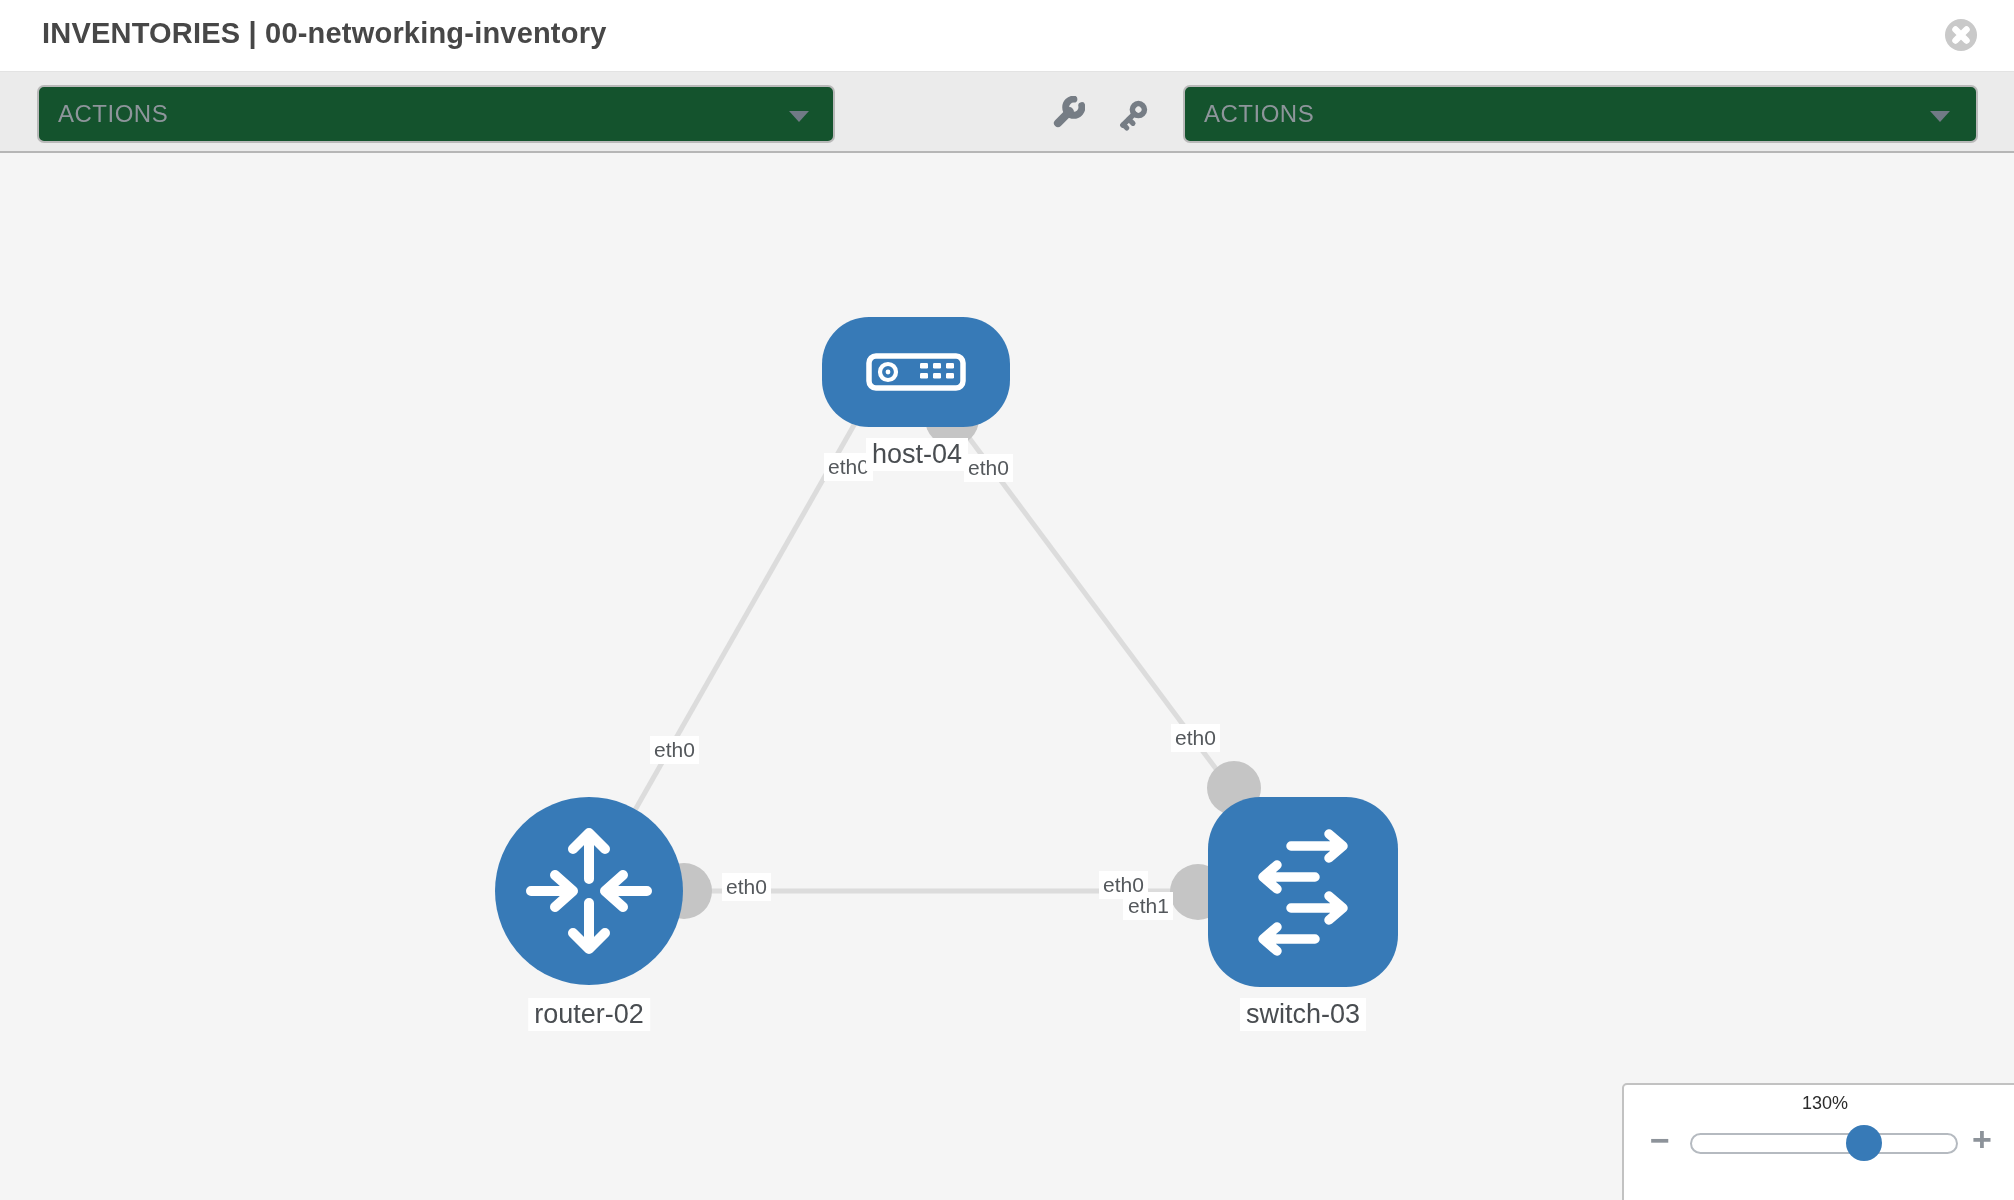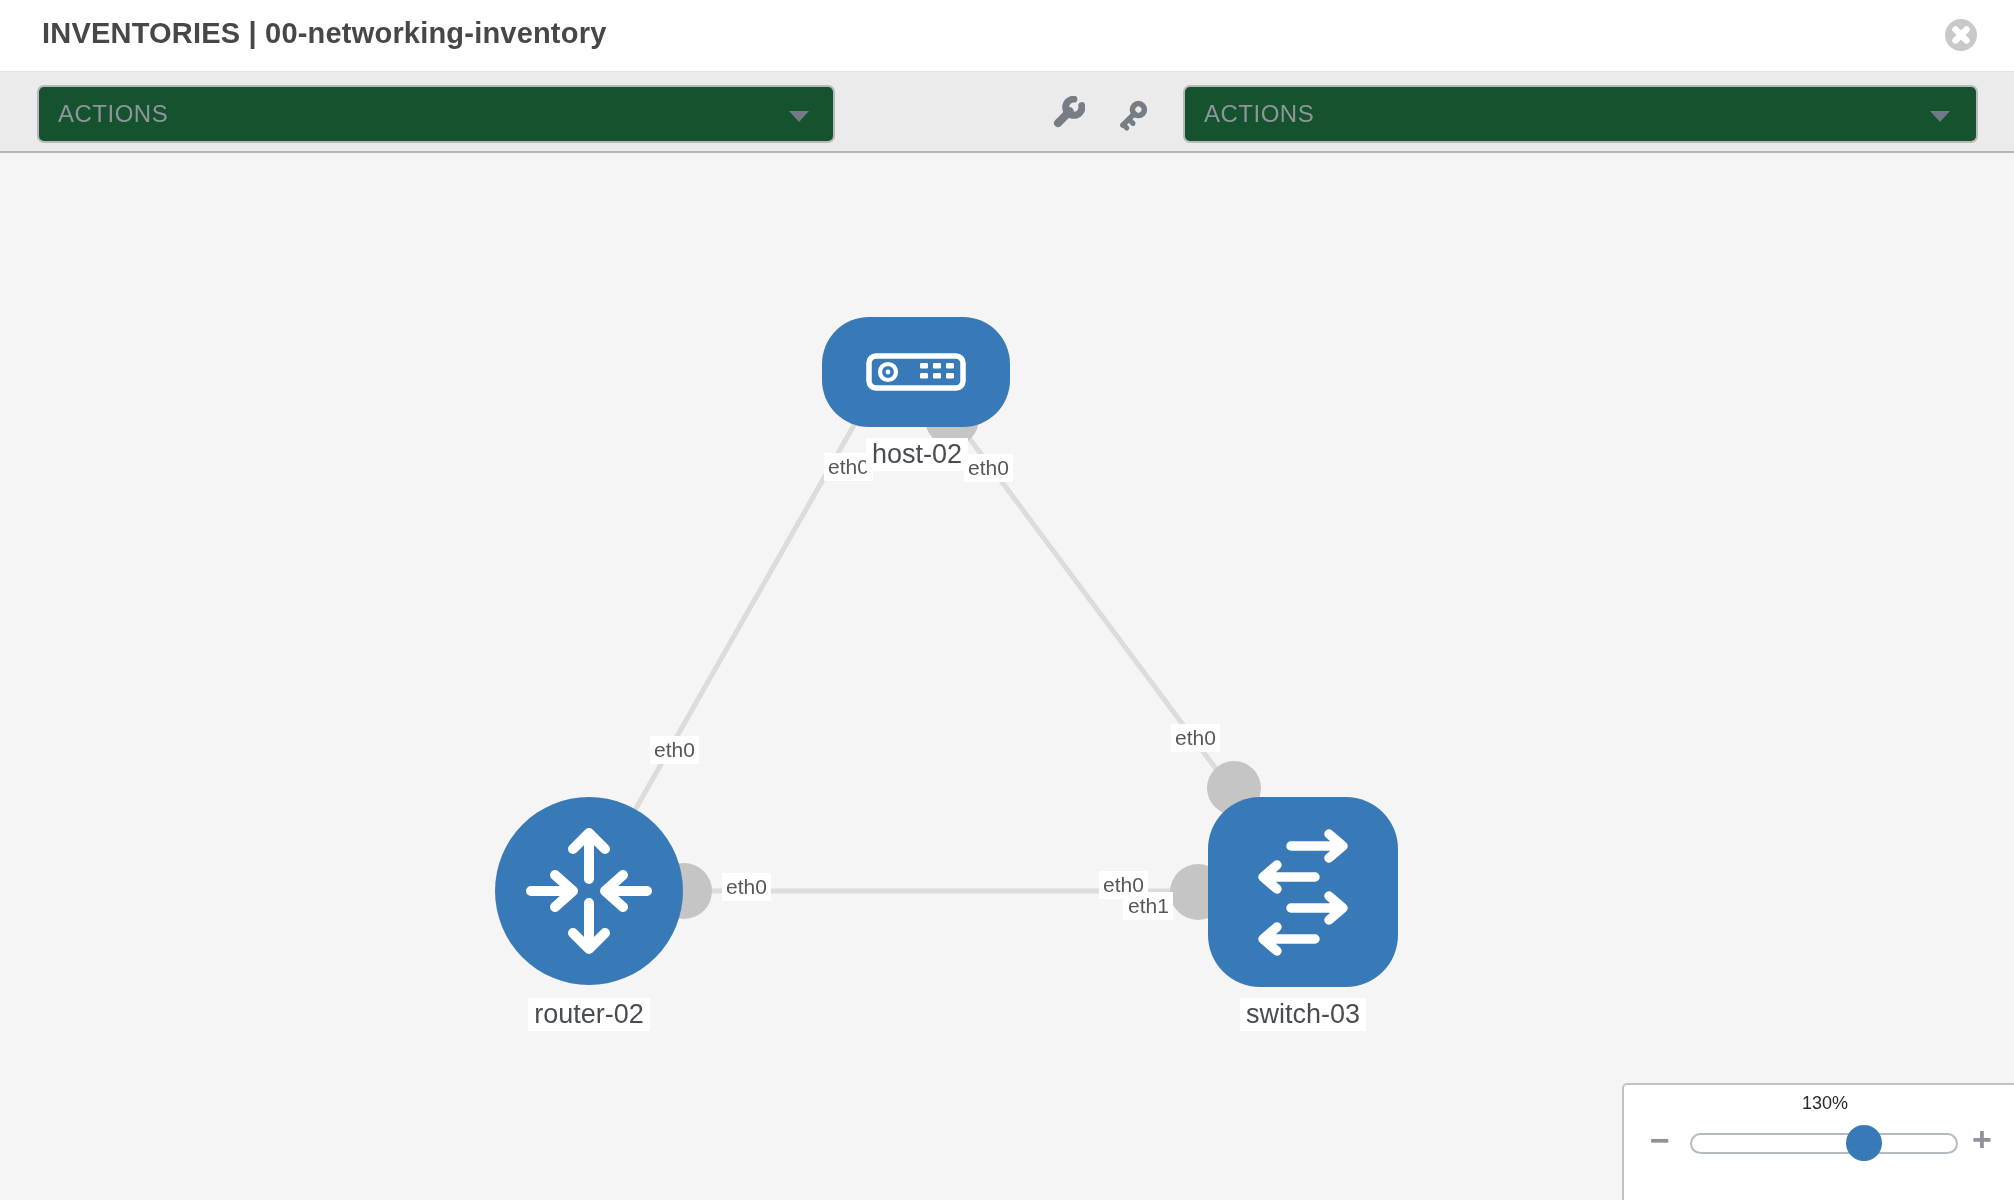--- a/index.html
+++ b/index.html
@@ -191,21 +191,21 @@
   </svg>
 
   <div class="iface-label" style="left:824px;top:300px;">eth0</div>
   <div class="iface-label" style="left:964px;top:301px;">eth0</div>
   <div class="iface-label" style="left:650px;top:583px;">eth0</div>
   <div class="iface-label" style="left:722px;top:720px;">eth0</div>
   <div class="iface-label" style="left:1171px;top:571px;">eth0</div>
   <div class="iface-label under" style="left:1099px;top:718px;">eth0</div>
   <div class="iface-label over" style="left:1123px;top:719px;margin-top:20px;">eth1</div>
 
-  <div class="node-label" style="left:917px;top:285px;">host-02</div>
+  <div class="node-label" style="left:917px;top:285px;">host-04</div>
   <div class="node-label" style="left:589px;top:845px;">router-02</div>
   <div class="node-label" style="left:1303px;top:845px;">switch-03</div>
 </div>
 
 <div class="zoom-panel">
   <div class="zoom-level">130%</div>
   <div class="zoom-minus">−</div>
   <div class="zoom-track">
     <div class="zoom-thumb" style="left: calc(65% - 18px);"></div>
   </div>

